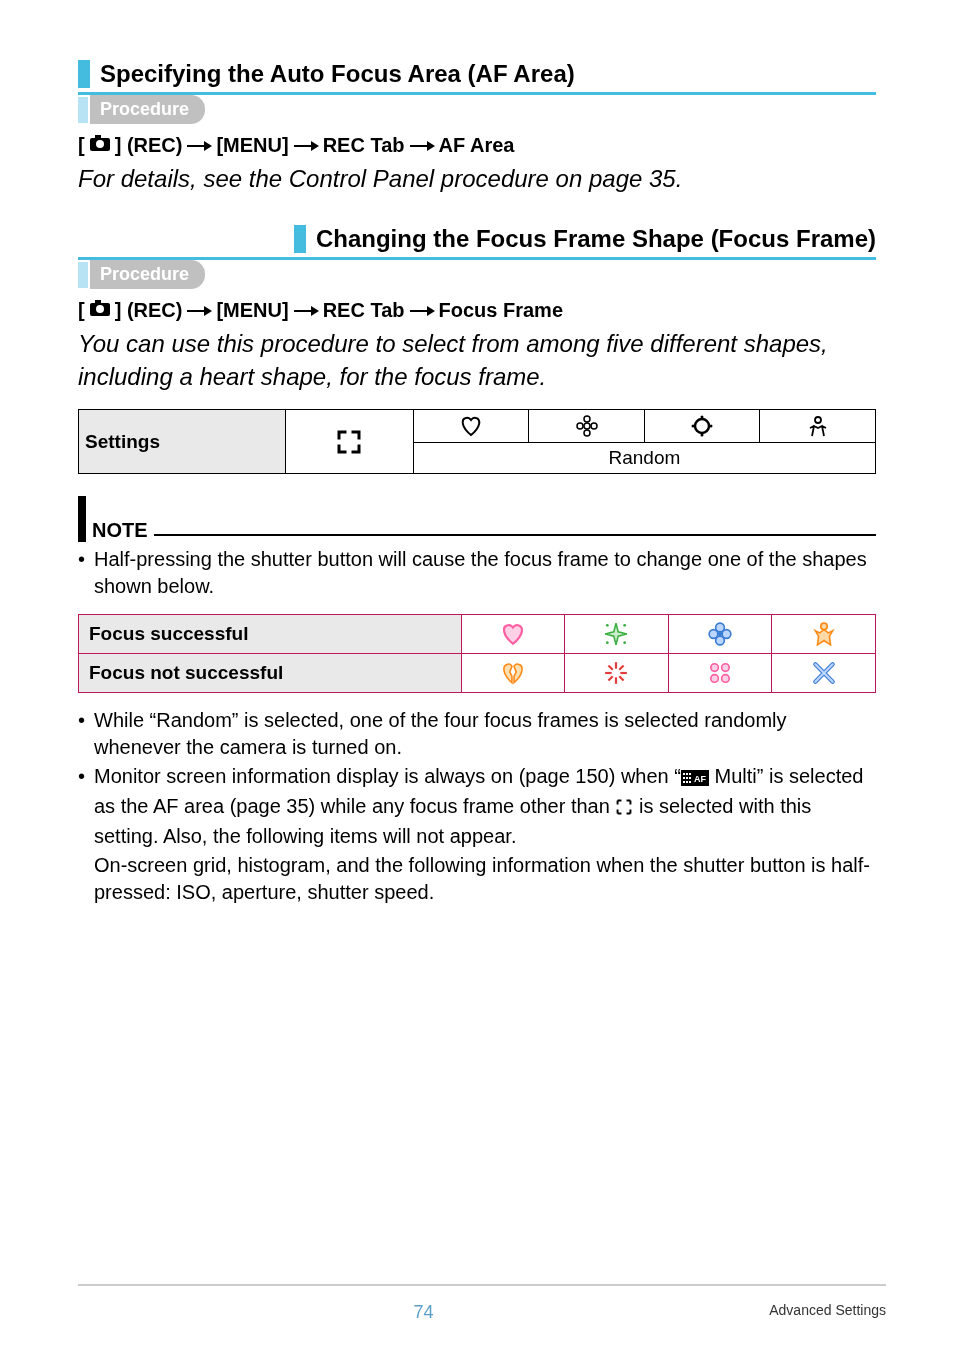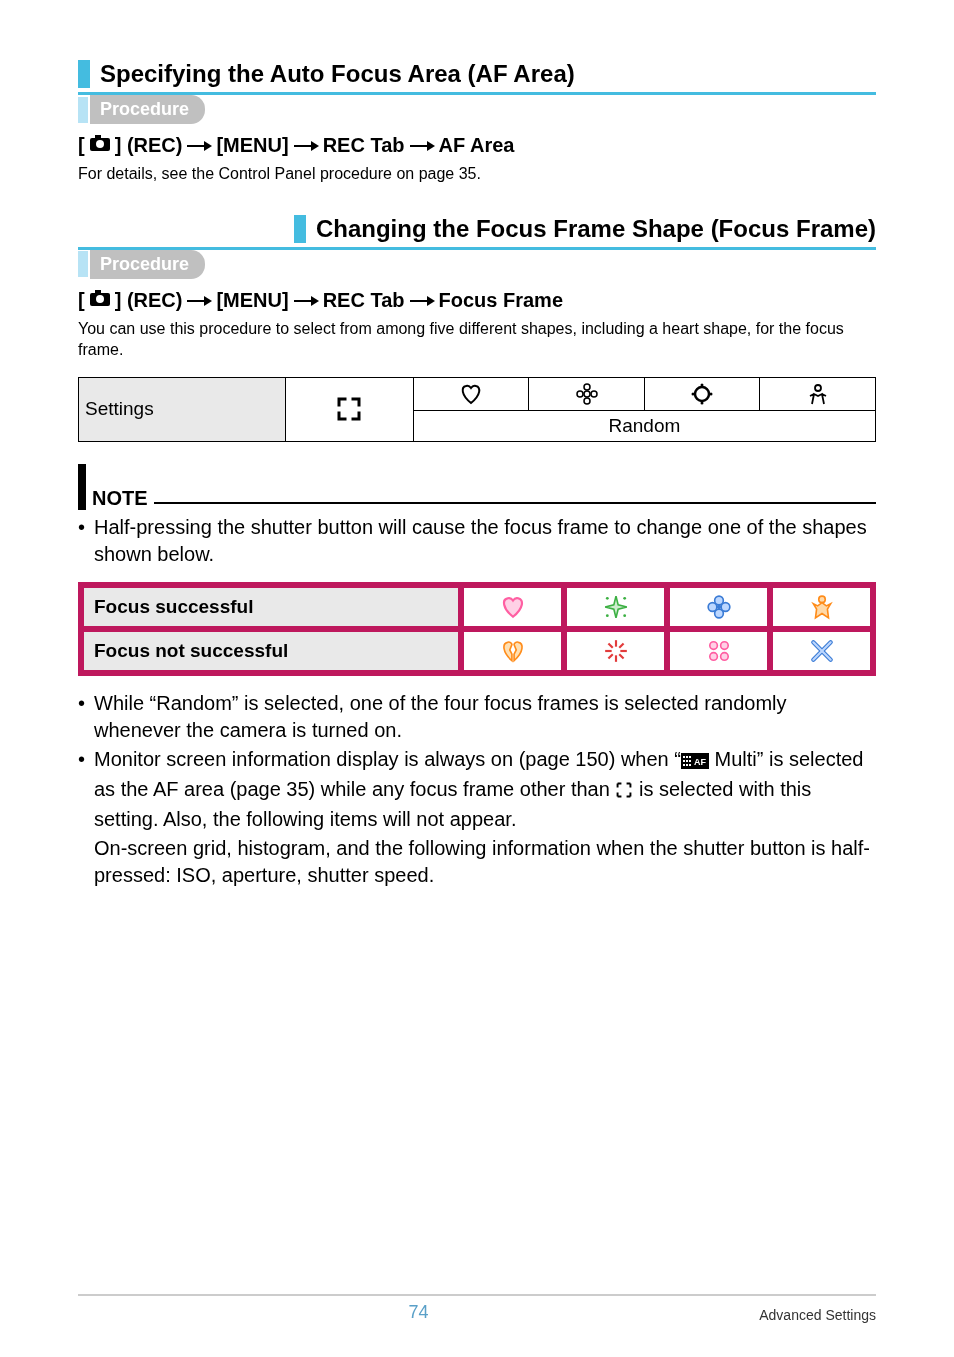--- a/index.html
+++ b/index.html
@@ -7,36 +7,36 @@
   .page { width: 954px; height: 1357px; padding: 54px 78px 40px 78px; position: relative; }
   .section-hdr { display: flex; align-items: stretch; margin-top: 6px; }
   .section-hdr .bar { width: 12px; background: #44bce0; }
   .section-hdr .txt { font-size: 24px; font-weight: bold; padding-left: 10px; align-self: center; }
   .rule { height: 3px; background: #44bce0; margin-top: 4px; }
   .proc { display: flex; align-items: center; }
   .proc-tick { width: 10px; height: 26px; background: #b7e3f5; margin-right: 2px; }
   .proc-pill { background: #c0c0c0; color: #fff; font-weight: bold; font-size: 18px; padding: 4px 16px 4px 10px; border-radius: 0 14px 14px 0; }
   .path { display: flex; align-items: center; flex-wrap: wrap; margin-top: 10px; font-size: 20px; font-weight: bold; gap: 4px; }
   .path .seg { }
-  .body-txt { font-size: 16px; margin-top: 6px; line-height: 1.35; }
+  .body-txt { font-size: 24px; margin-top: 6px; line-height: 1.35; font-style: italic; }
   table.settings { width: 100%; border-collapse: collapse; margin-top: 16px; }
   table.settings td, table.settings th { border: 1px solid #000; text-align: center; padding: 4px 6px; font-size: 19px; }
-  table.settings th { background: #e9e9e9; font-weight: normal; text-align: left; }
+  table.settings th { background: #e9e9e9; font-weight: bold; text-align: left; }
   .note-row { display: flex; align-items: flex-end; margin-top: 22px; }
   .note-bar { width: 8px; height: 46px; background: #000; margin-right: 6px; }
   .note-lbl { font-size: 20px; font-weight: bold; text-align: right; }
   .note-line { flex: 1; border-bottom: 2px solid #000; margin-left: 6px; margin-bottom: 6px; }
   ul.bullets { list-style: none; margin-top: 4px; }
   ul.bullets > li { font-size: 20px; line-height: 1.35; padding-left: 16px; position: relative; margin-top: 2px; }
   ul.bullets > li::before { content: "•"; position: absolute; left: 0; top: 0; }
   table.focus { width: 100%; border-collapse: collapse; margin-top: 14px; }
-  table.focus td, table.focus th { border: 6px solid #be185d; text-align: center; padding: 6px 14px; font-size: 19px; vertical-align: middle; }
+  table.focus td, table.focus th { border: 1px solid #be185d; text-align: center; padding: 6px 14px; font-size: 19px; vertical-align: middle; }
   table.focus th { background: #e9e9e9; font-weight: bold; text-align: left; padding-left: 10px; }
   .iconcell svg { display: block; margin: 0 auto; }
-  .footer { position: absolute; left: 78px; right: 78px; bottom: 34px; display: flex; align-items: flex-end; border-top: 2px solid #ccc; padding-top: 6px; }
+  .footer { position: absolute; left: 78px; right: 68px; bottom: 34px; display: flex; align-items: flex-start; border-top: 2px solid #ccc; padding-top: 16px; }
   .footer .pnum { flex: 1; text-align: center; font-size: 18px; color: #5aa0c8; }
   .footer .chap { font-size: 14px; color: #333; }
   .inline-icon { display: inline-block; vertical-align: -3px; }
   .arrow { display: inline-block; vertical-align: middle; }
   .after-list { font-size:20px; line-height:1.35; margin-top:2px; padding-left:16px; }
 </style>
 </head>
 <body>
 
 <div class="page">

